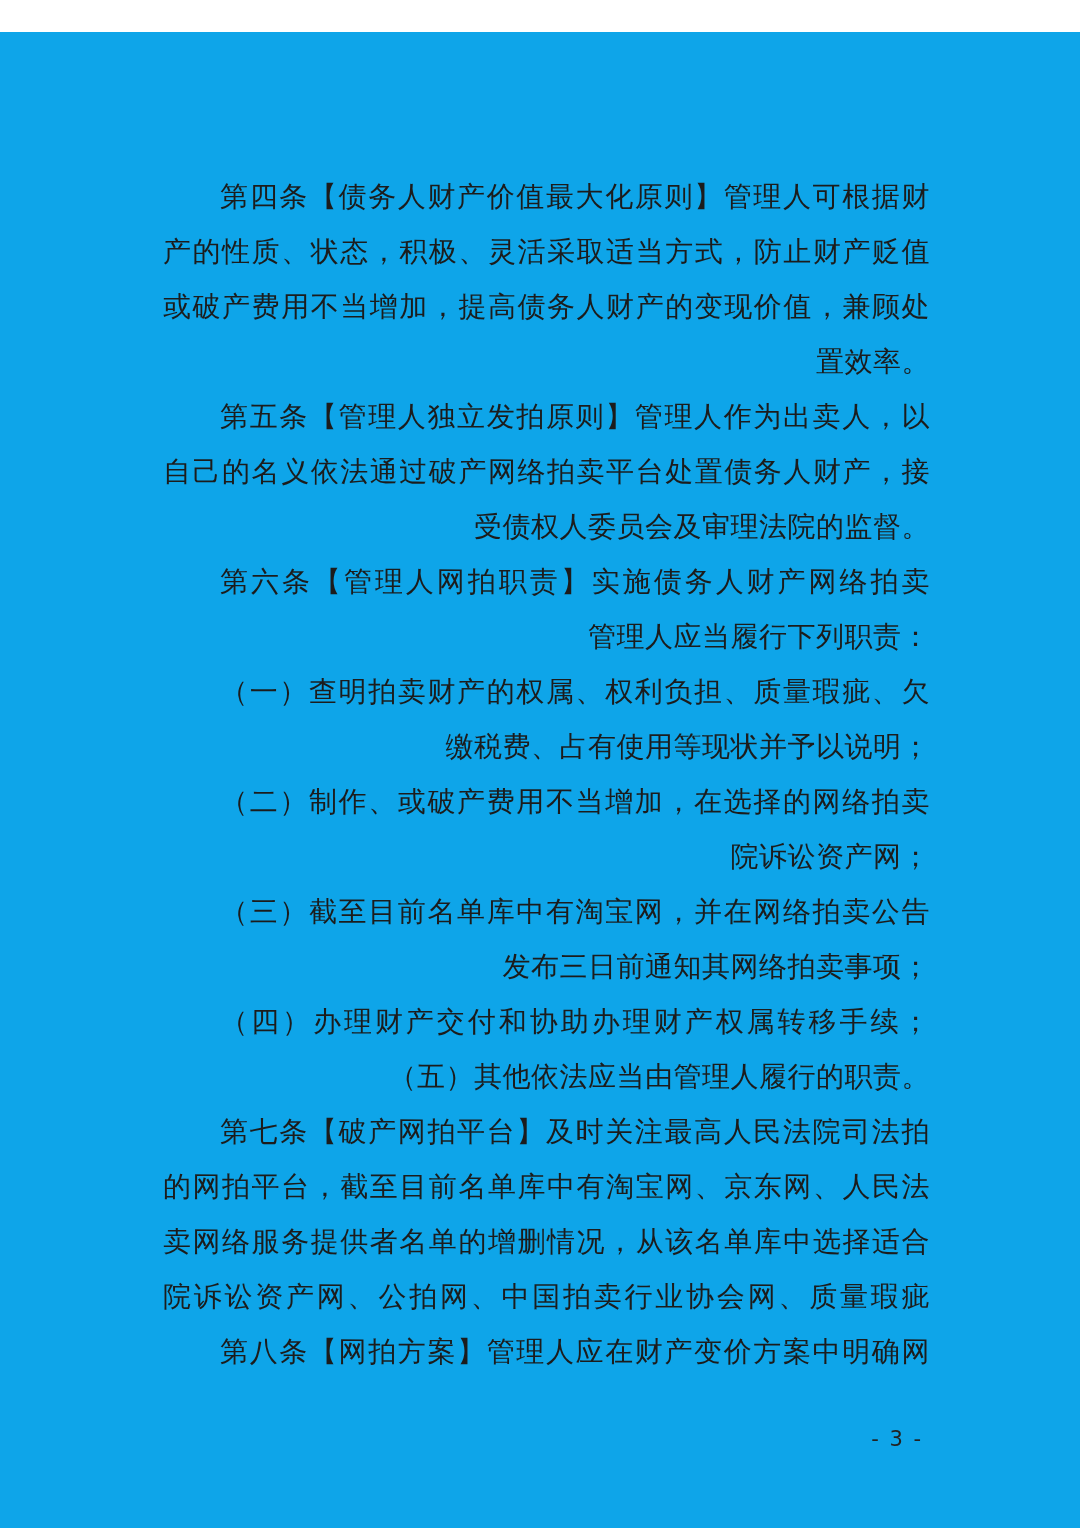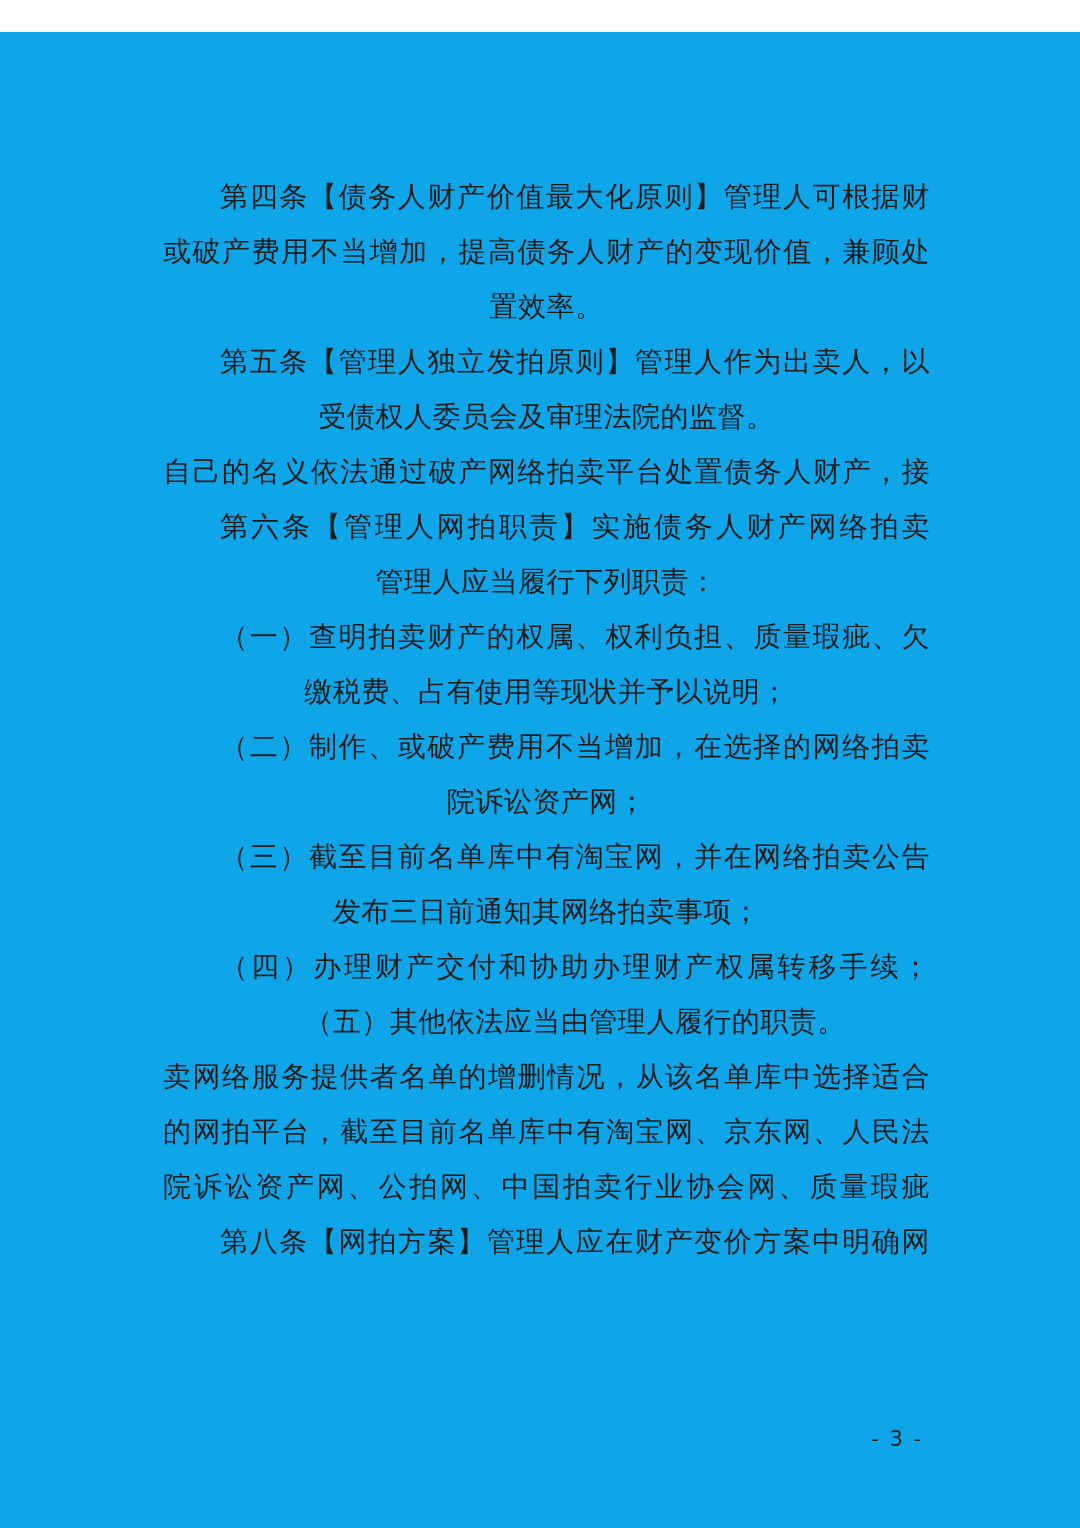--- a/index.html
+++ b/index.html
@@ -29,21 +29,21 @@
     left: 163px;
     width: 767px;
   }
   .line {
     height: 55px;
     line-height: 55px;
     font-size: 28px;
     letter-spacing: 0.5px;
     white-space: normal;
     overflow: hidden;
-    text-align: center;
+    text-align: right;
   }
   .line.indent {
     text-indent: 57px;
   }
   .line.justify {
     text-align: justify;
     text-align-last: justify;
     text-justify: inter-character;
   }
   .page-number {
@@ -56,34 +56,36 @@
     color: #222222;
     line-height: 28px;
   }
 </style>
 </head>
 <body>
 
 <div class="page">
   <div class="text-block">
     <div class="line indent justify">第四条【债务人财产价值最大化原则】管理人可根据财</div>
+    <div class="line justify">产的性质、状态，积极、灵活采取适当方式，防止财产贬值</div>
     <div class="line justify">或破产费用不当增加，提高债务人财产的变现价值，兼顾处</div>
     <div class="line">置效率。</div>
     <div class="line indent justify">第五条【管理人独立发拍原则】管理人作为出卖人，以</div>
+    <div class="line justify">自己的名义依法通过破产网络拍卖平台处置债务人财产，接</div>
     <div class="line">受债权人委员会及审理法院的监督。</div>
-    <div class="line justify">自己的名义依法通过破产网络拍卖平台处置债务人财产，接</div>
     <div class="line indent justify">第六条【管理人网拍职责】实施债务人财产网络拍卖的，</div>
     <div class="line">管理人应当履行下列职责：</div>
     <div class="line indent justify">（一）查明拍卖财产的权属、权利负担、质量瑕疵、欠</div>
     <div class="line">缴税费、占有使用等现状并予以说明；</div>
     <div class="line indent justify">（二）制作、或破产费用不当增加，在选择的网络拍卖</div>
     <div class="line">院诉讼资产网；</div>
     <div class="line indent justify">（三）截至目前名单库中有淘宝网，并在网络拍卖公告</div>
     <div class="line">发布三日前通知其网络拍卖事项；</div>
     <div class="line indent justify">（四）办理财产交付和协助办理财产权属转移手续；</div>
     <div class="line indent">（五）其他依法应当由管理人履行的职责。</div>
+    <div class="line indent justify">第七条【破产网拍平台】及时关注最高人民法院司法拍</div>
+    <div class="line justify">的网拍平台，截至目前名单库中有淘宝网、京东网、人民法</div>
     <div class="line justify">卖网络服务提供者名单的增删情况，从该名单库中选择适合</div>
-    <div class="line justify">的网拍平台，截至目前名单库中有淘宝网、京东网、人民法</div>
     <div class="line justify">院诉讼资产网、公拍网、中国拍卖行业协会网、质量瑕疵</div>
     <div class="line indent justify">第八条【网拍方案】管理人应在财产变价方案中明确网</div>
   </div>
   <div class="page-number">- 3 -</div>
 </div>
 
 </body></html>

